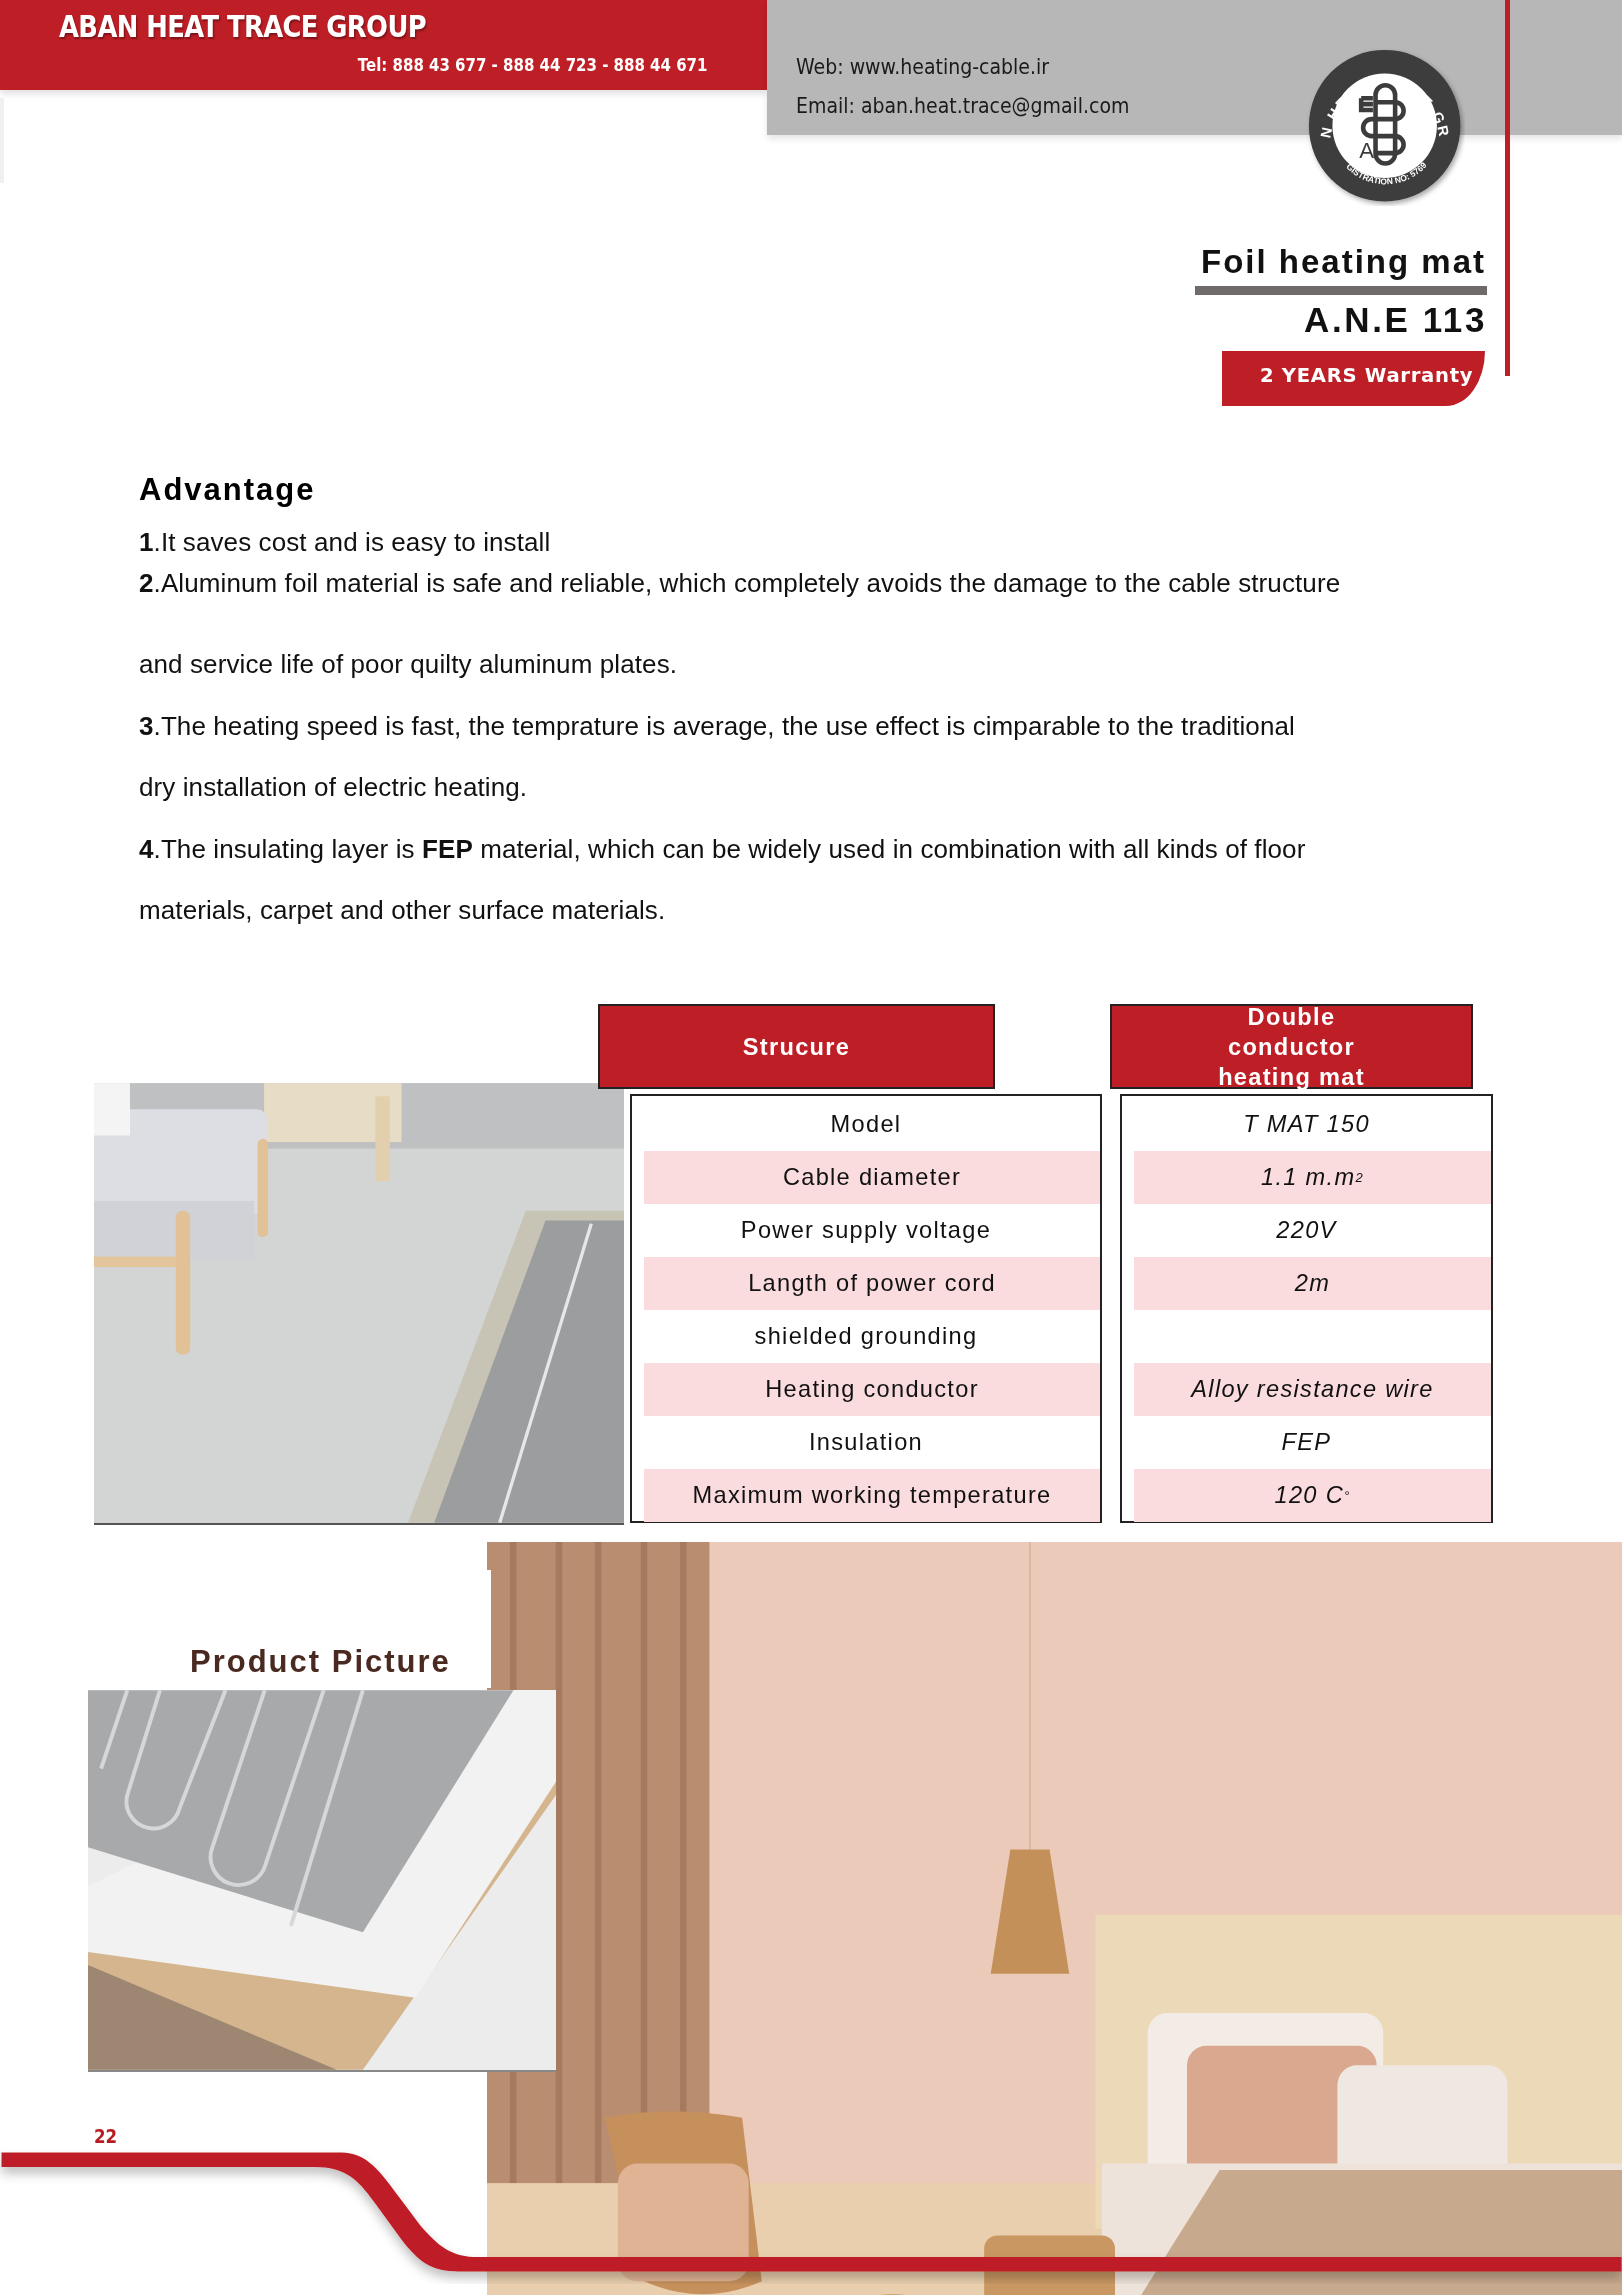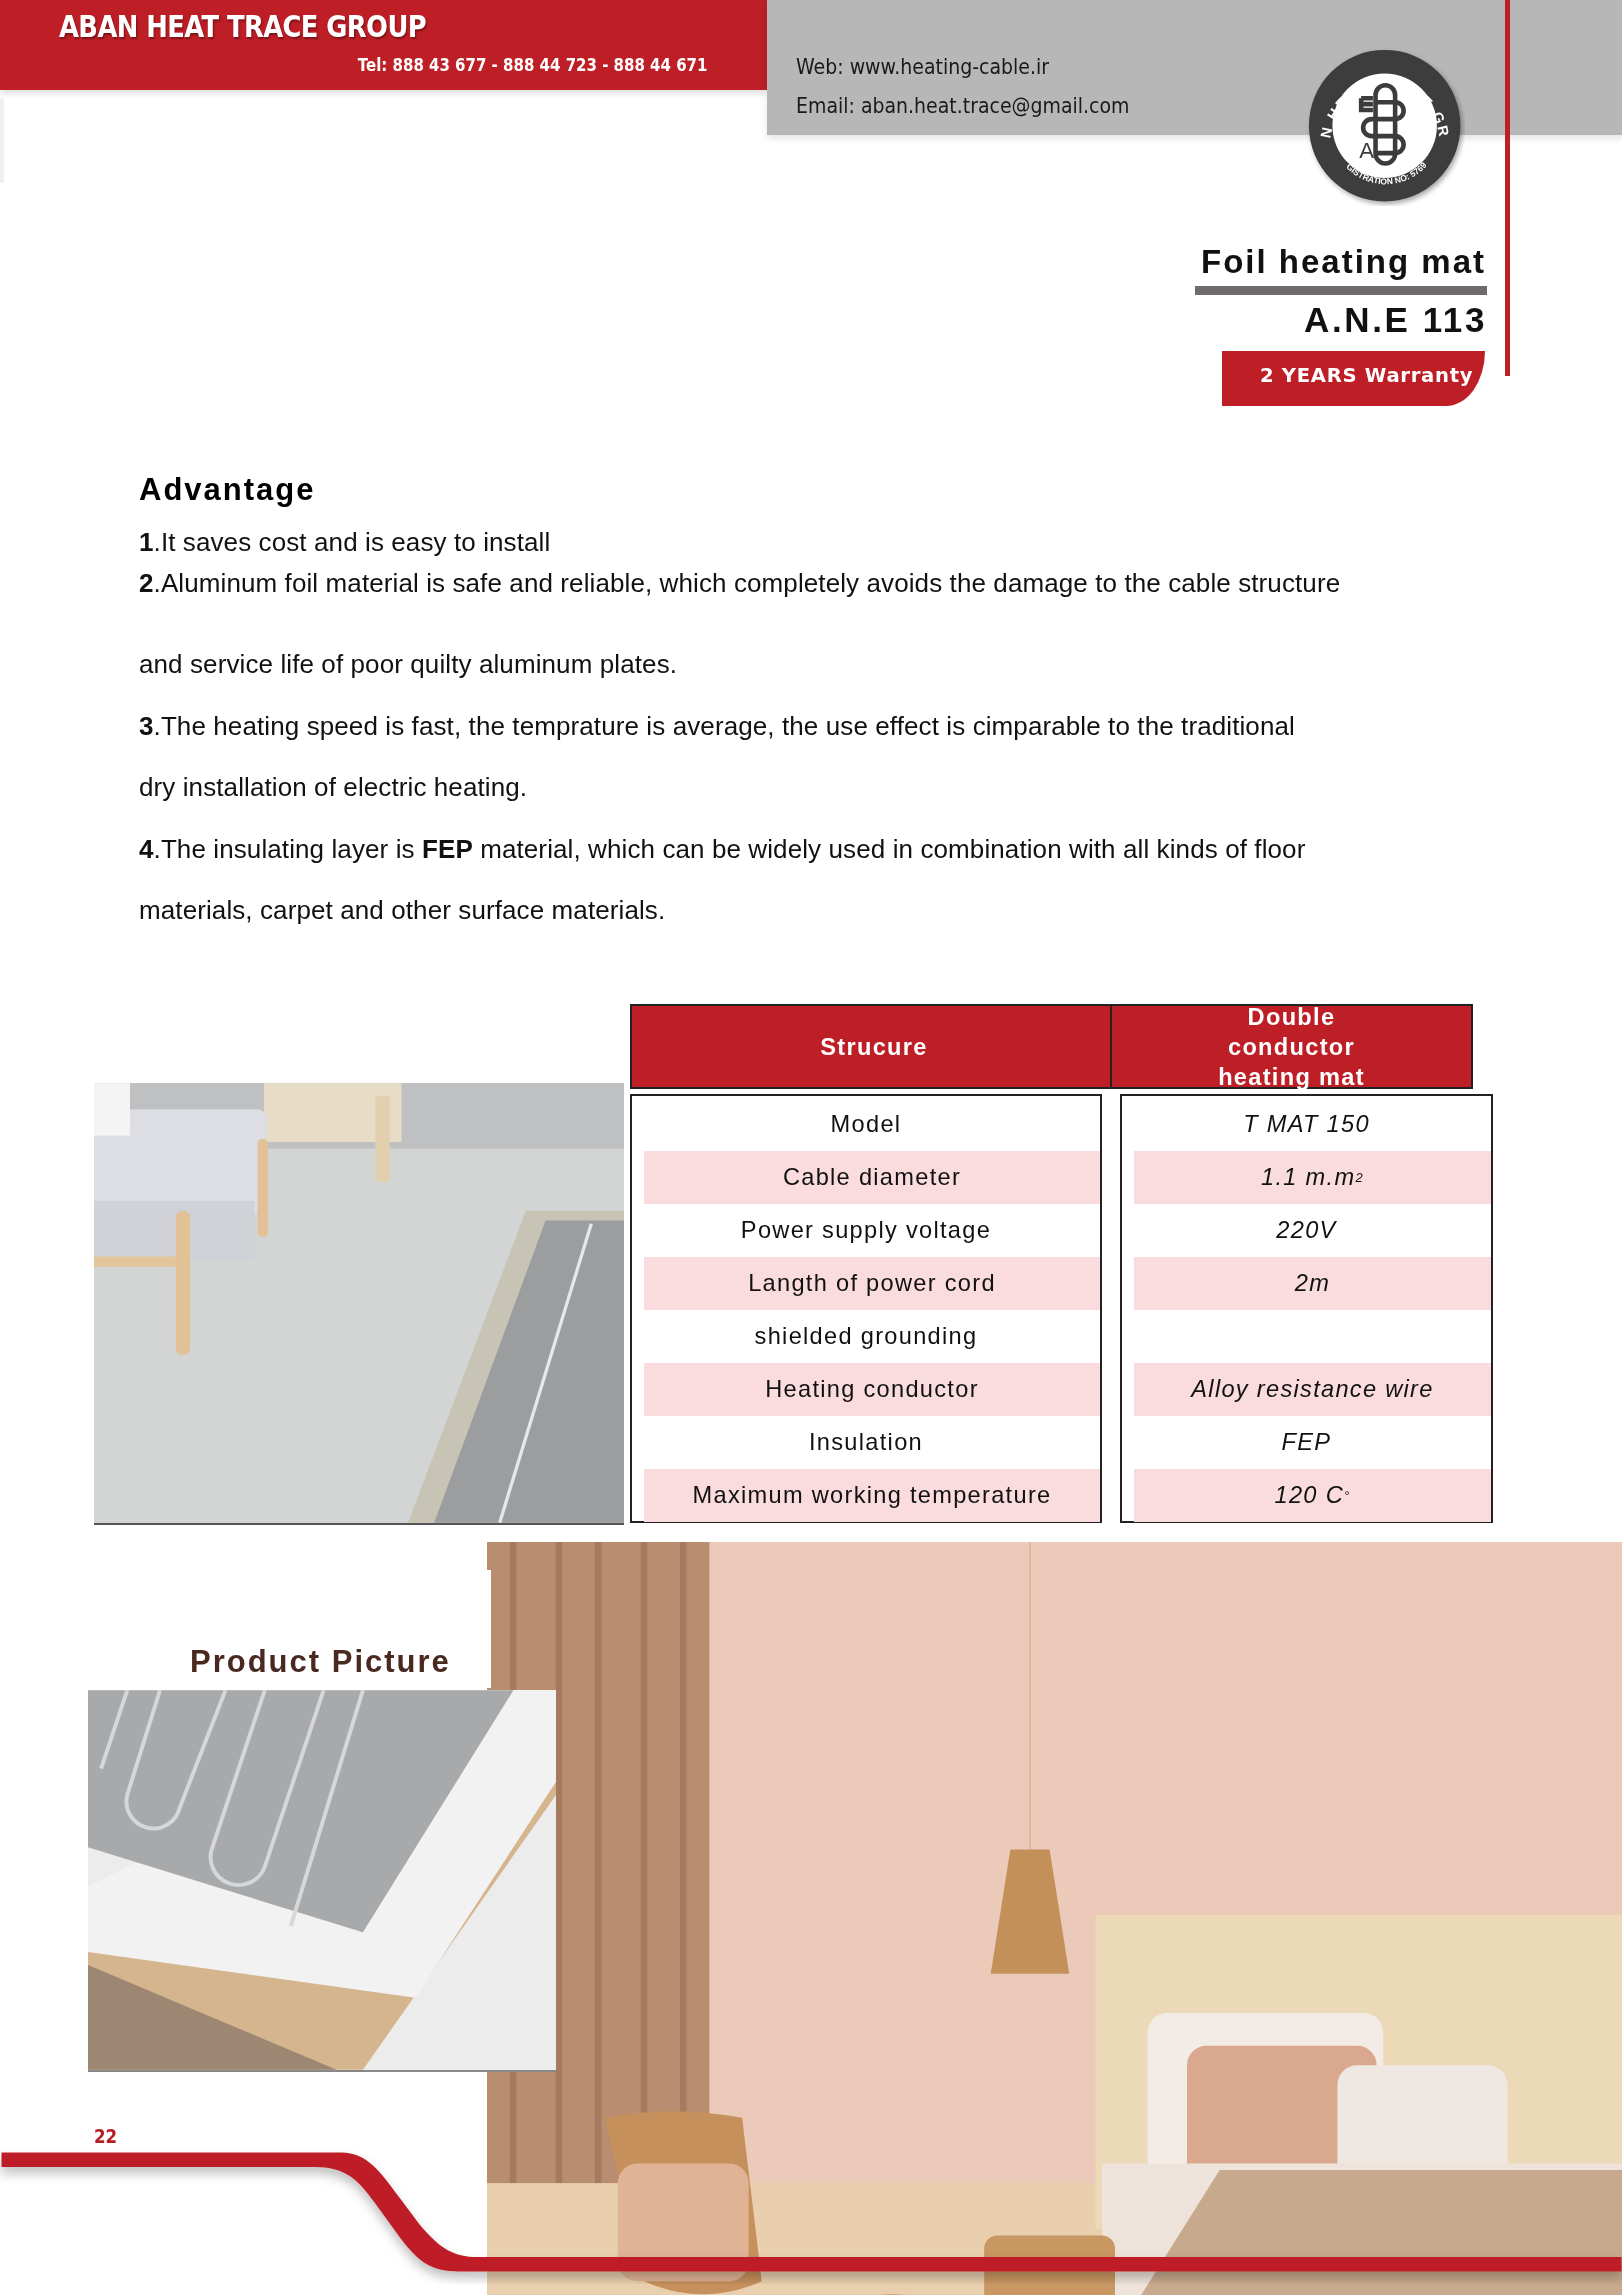--- a/index.html
+++ b/index.html
@@ -30,21 +30,21 @@
   .warranty { left: 1222px; top: 351px; width: 263px; height: 55px; background: #be1e25; border-bottom-right-radius: 39px 55px; }
   .warranty span { position: absolute; left: 38px; top: 13px; color: #fff; font-family: "DejaVu Sans", sans-serif; font-weight: bold; font-size: 19.6px; letter-spacing: 0.7px; white-space: nowrap; }
 
   
   .adv-title { left: 139px; top: 440px; color: #000000; font-size: 31px; font-weight: bold; letter-spacing: 2px; margin-top: 32px; }
   .adv-line { left: 139px; font-size: 26px; color: #111; white-space: nowrap; letter-spacing: 0.1px; }
   .adv-line b { font-weight: bold; }
 
   
   .tbl-head { top: 1004px; height: 85px; background: #be1e25; border: 2px solid #222; box-sizing: border-box; color: #fff; font-weight: bold; font-size: 23.6px; letter-spacing: 1.3px; display: flex; align-items: center; justify-content: center; text-align: center; line-height: 30px; }
-  .th1 { left: 630px; width: 488px; }
+  .th1 { left: 598px; width: 397px; }
   .th2 { left: 1110px; width: 363px; }
   .tbl-body { top: 1094px; height: 429px; border: 2px solid #222; box-sizing: border-box; background: #fff; padding-left: 15px; }
   .tb1 { left: 630px; width: 472px; }
   .tb2 { left: 1120px; width: 373px; font-style: italic; }
   .tbl-row { position: absolute; left: 0; right: 0; height: 53px; display: flex; align-items: center; justify-content: center; font-size: 23.6px; letter-spacing: 1.3px; color: #111; }
   .tbl-row.alt { background: #fadcdf; margin-left: 12px; }
   sup { font-size: 13px; }
 
   
   .photo-sofa { left: 94px; top: 1083px; width: 530px; height: 440px; overflow: hidden; background: linear-gradient(180deg, #d8d8d8 0%, #cfd0d0 40%, #c9caca 100%); border-bottom: 2px solid #555; }

